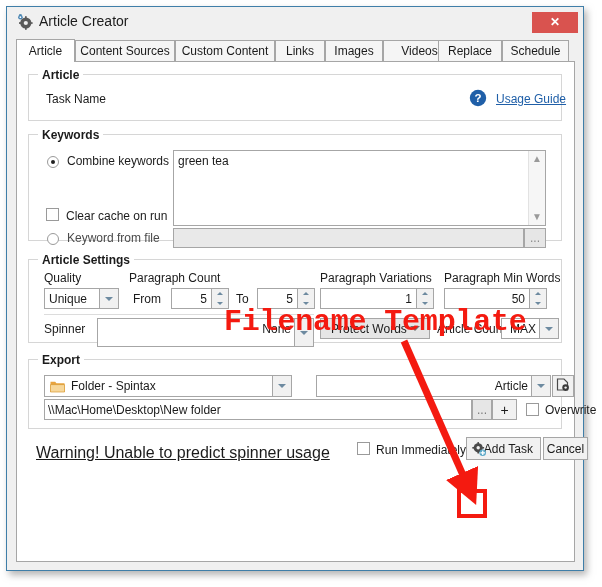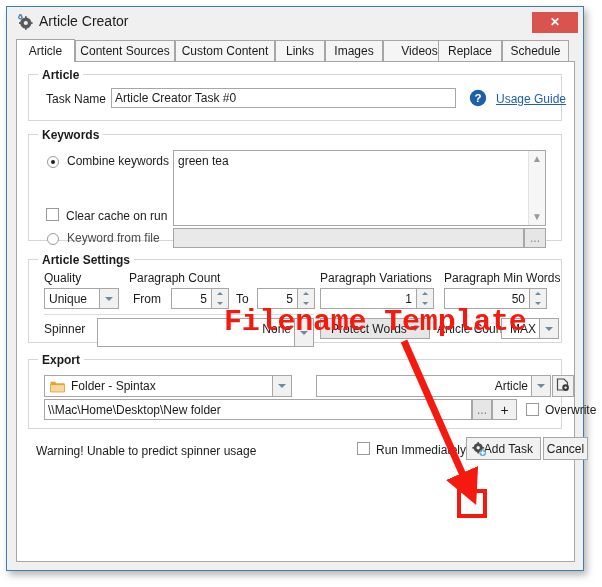--- a/index.html
+++ b/index.html
@@ -366,23 +366,24 @@
     width: 30px;
     height: 29px;
     border: 4px solid #f41a10;
     box-sizing: border-box;
     pointer-events: none;
     z-index: 41;
   }
 
   .warn {
     position: absolute;
-    font-size: 12px;
-    color: #1b1b1b;
-    white-space: nowrap;
+    font-size: 16px;
+    color: #1b1b1b;
+    white-space: nowrap;
+    text-decoration: underline;
   }
 </style>
 </head>
 <body>
 
 <div id="window">
 
   <div id="titlebar">
     <span id="title-icon">
       <svg width="18" height="18" viewBox="0 0 18 18">
@@ -415,21 +416,20 @@
       <div class="tab" style="left: 422px; width: 64px;">Replace</div>
       <div class="tab" style="left: 486px; width: 67px;">Schedule</div>
     </div>
   <div id="tab-underline"></div>
 
   <div id="page">
 
     <div class="group" style="left:11px; top:12px; width:534px; height:47px;">
       <span class="group-title">Article</span>
       <span class="lbl" style="left:17px; top:17px;">Task Name</span>
-      <input class="textbox" style="left: 82px; top: 13px; width: 345px; height: 20px;" value="Article Creator Task #0">
       <span style="position:absolute; left:440px; top:14px;">
         <svg width="18" height="18" viewBox="0 0 18 18">
           <circle cx="9" cy="9" r="8.2" fill="#1f5fa8"></circle>
           <text x="9" y="13.4" font-family="Liberation Sans, sans-serif" font-size="11.5" font-weight="bold" fill="#ffffff" text-anchor="middle">?</text>
         </svg>
       </span>
       <span class="link" style="left:467px; top:17px;">Usage Guide</span>
     </div>
 
     <div class="group" style="left:11px; top:72px; width:534px; height:107px;">

